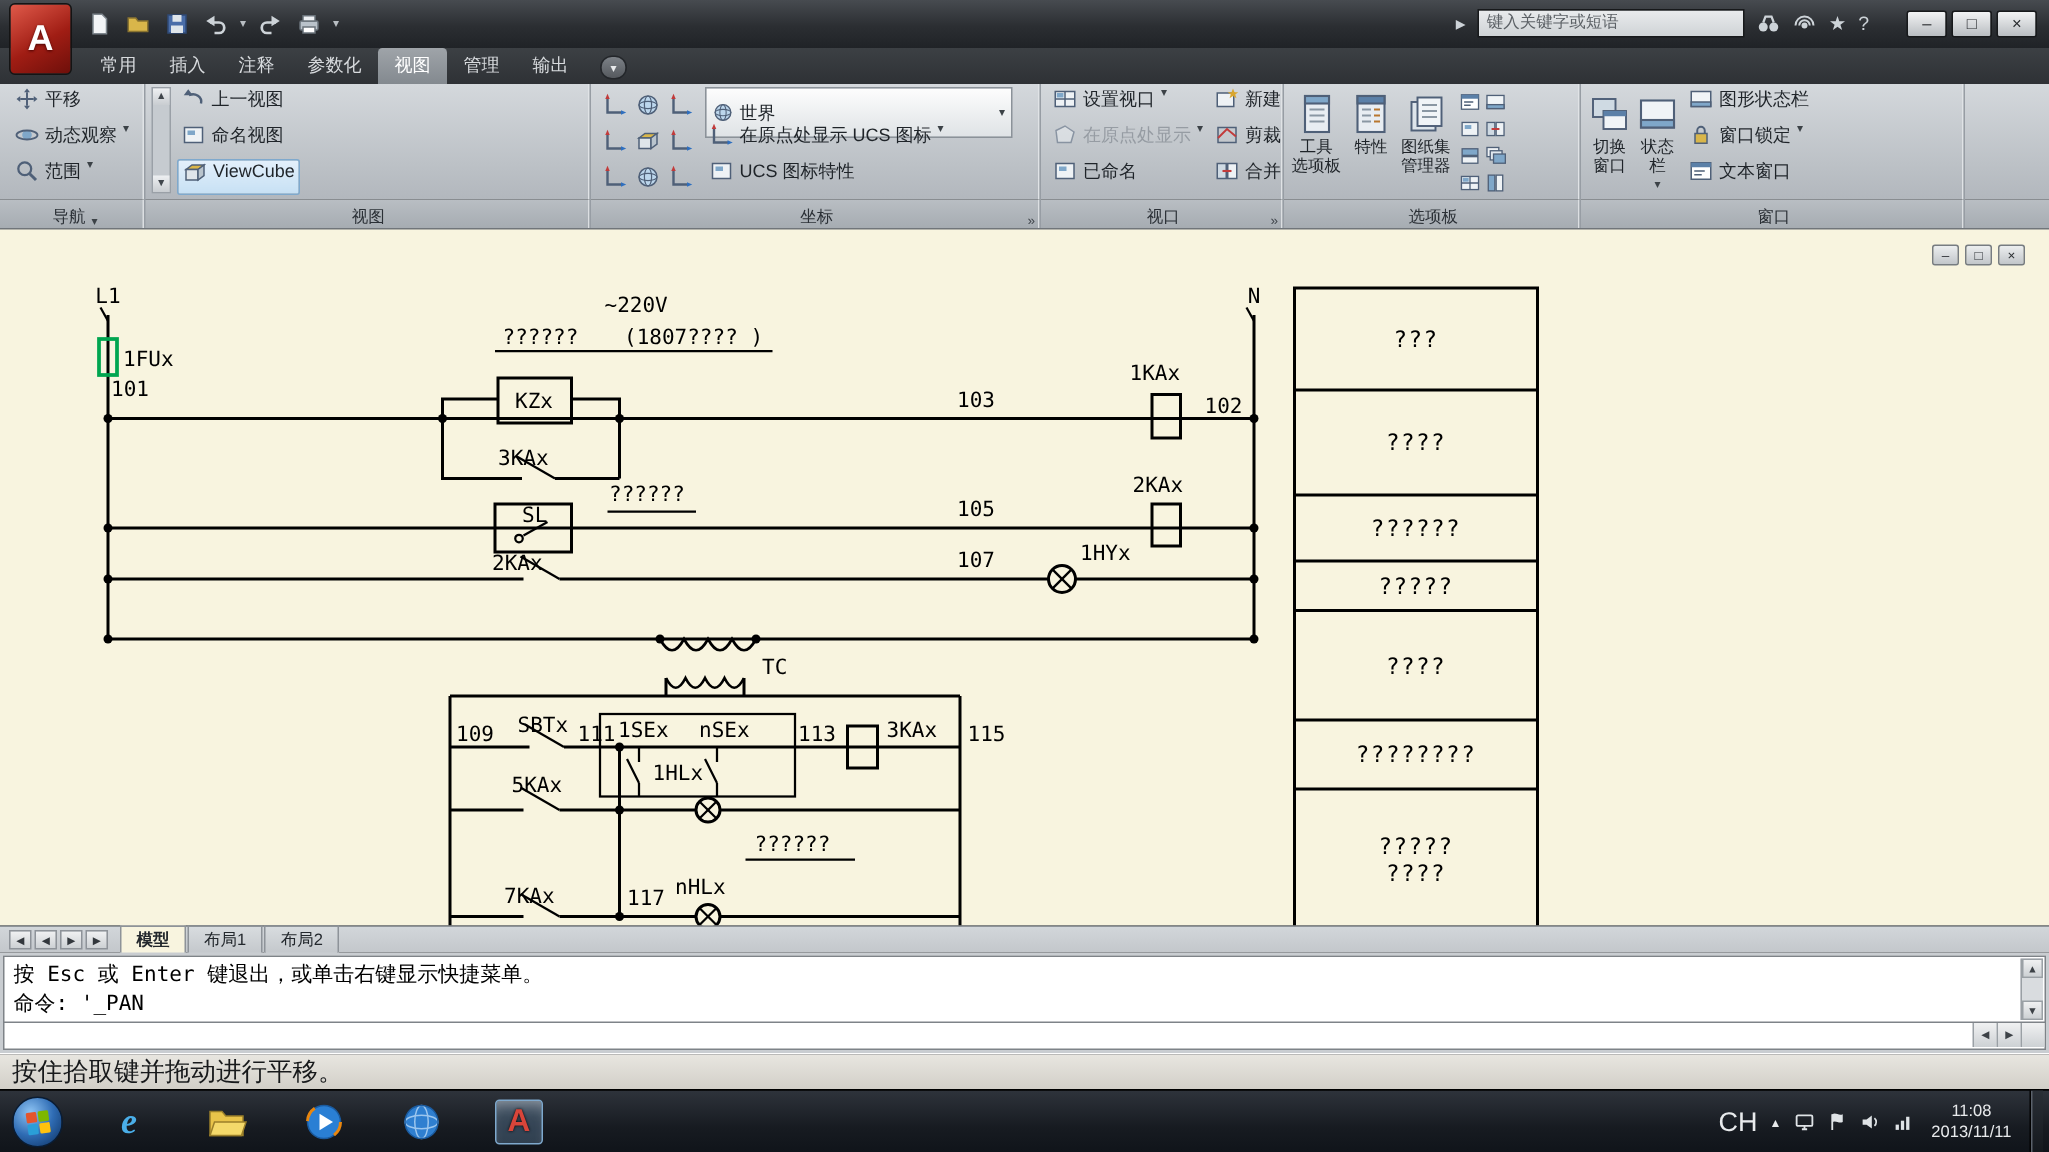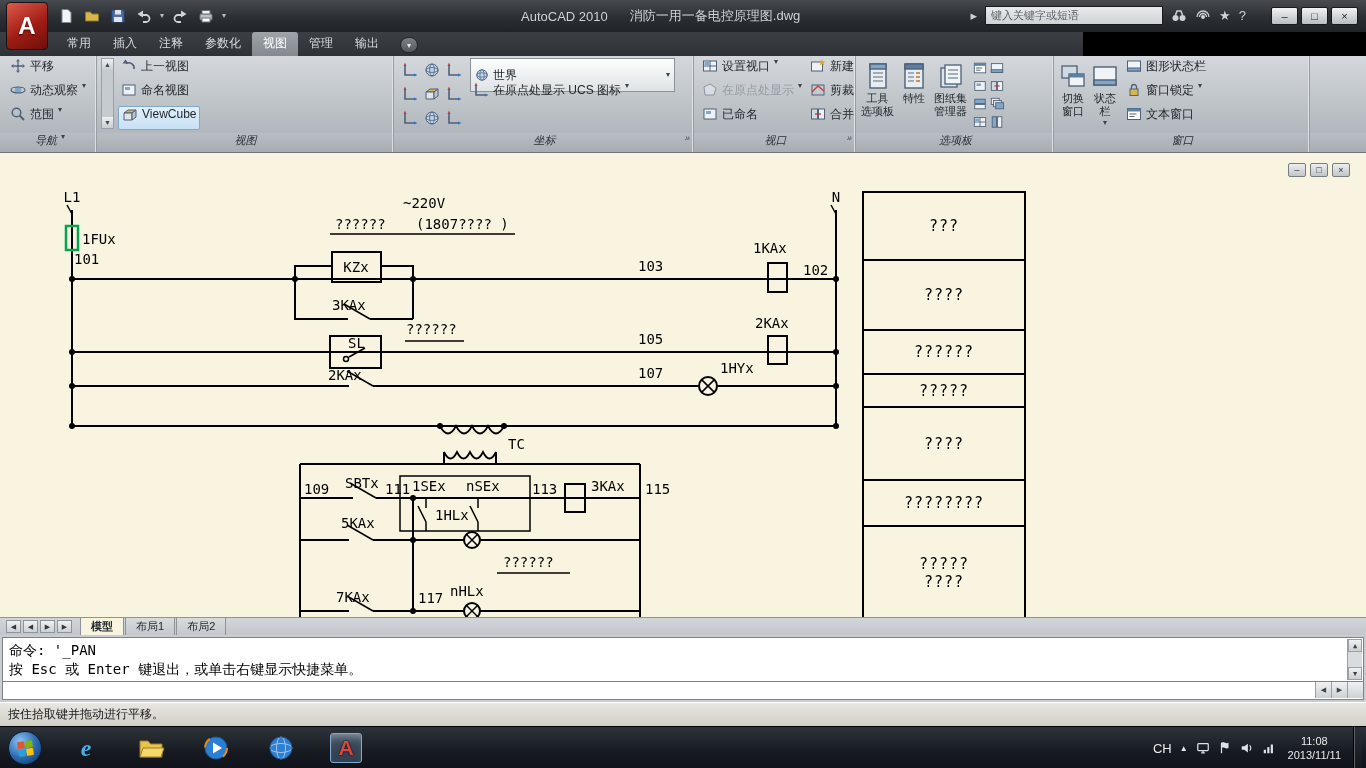--- a/index.html
+++ b/index.html
@@ -24,21 +24,21 @@
   #infocenter { position:absolute; right:120px; top:6px; display:flex; gap:8px; align-items:center; }
   #searchbox { width:178px; height:19px; background:linear-gradient(#e9ebed,#cfd3d6);
     border:1px solid #17191b; color:#5c6166; font-size:11px; line-height:17px; padding:0 5px; }
   .tb-ico { color:#cdd3d8; font-size:13px; }
   #winbtns { position:absolute; right:8px; top:7px; display:flex; gap:3px; }
   .wbtn { width:27px; height:18px; border:1px solid #17191b; border-radius:2px;
     background:linear-gradient(#f2f3f4,#b9bdc1); color:#26292c; font-size:11px;
     display:flex; align-items:center; justify-content:center; }
 
   
-  #tabrow { position:absolute; left:0; top:32px; width:1083px; height:24px;
+  #tabrow { position:absolute; left:0; top:32px; width:1366px; height:24px;
     background:linear-gradient(#3c4044,#2e3135); display:flex; align-items:flex-end; padding-left:56px; }
   .rtab { padding:3px 11px 4px; color:#d8dbde; font-size:12px; }
   .rtab.active { background:linear-gradient(#9fa4a9,#83898f); color:#fff; border-radius:3px 3px 0 0; }
   #ribstate { width:18px; height:16px; margin:0 0 3px 10px; border-radius:8px;
     background:linear-gradient(#7c8187,#55595e); color:#e8eaec; font-size:8px;
     display:flex; align-items:center; justify-content:center; border:1px solid #23262a; }
 
   
   #ribbon { position:absolute; left:0; top:56px; width:1366px; height:77px;
     background:linear-gradient(#d4d8dc,#bcc1c6 70%,#b2b7bd); }
@@ -57,22 +57,22 @@
   .disabled svg { opacity:.5; }
   .vcube-on { background:linear-gradient(#e3f0fb,#c7e0f4); border:1px solid #7fa9cd; border-radius:2px; }
   .minigrid { display:grid; grid-template-columns:16px 16px; grid-auto-rows:17px; gap:1px; }
   .scrollcol { width:13px; height:71px; display:flex; flex-direction:column; justify-content:space-between;
     background:#c6cbd0; border:1px solid #9aa0a7; }
   .scrollcol div { font-size:7px; text-align:center; color:#40464c; background:linear-gradient(#eef0f2,#c9cdd1); height:11px; line-height:11px; }
 
   
   #plabels { position:absolute; left:0; top:133px; width:1366px; height:19px;
     background:linear-gradient(#b9bec3,#a6acb2); }
-  .plabel { position:absolute; top:0; height:19px; display:flex; align-items:flex-start; justify-content:center;
-    gap:4px; font-size:11px; color:#2b3036; border-right:1px solid #979da4; box-shadow:inset -1px 0 0 #dcdfe2;font-style:italic; }
+  .plabel { position:absolute; top:0; height:19px; display:flex; align-items:flex-end; justify-content:center;
+    gap:4px; font-size:11px; color:#2b3036; border-right:1px solid #979da4; box-shadow:inset -1px 0 0 #dcdfe2; }
   .plabel .pr { position:absolute; right:3px; font-size:9px; color:#40464c; }
 
   
   #drawing { position:absolute; left:0; top:152px; width:1366px; height:465px;
     background:#f8f4df; border-top:1px solid #70757a; overflow:hidden; }
   #circuit { position:absolute; left:8px; top:5px; }
   #docbtns { position:absolute; right:16px; top:10px; display:flex; gap:4px; }
   .dbtn { width:18px; height:14px; background:linear-gradient(#eceeef,#c2c6ca); border:1px solid #777c81;
     font-size:9px; color:#2e3236; display:flex; align-items:center; justify-content:center; border-radius:2px; }
   #legend { position:absolute; left:862px; top:38px; width:164px; height:430px;
@@ -103,38 +103,38 @@
     background:linear-gradient(#f0f1f2,#cdd1d4); border:1px solid #9aa0a5; }
   #cmdinput { position:relative; width:1362px; height:18px; background:#fff; border:1px solid #7e8388;
     border-top:none; }
   #hscroll { position:absolute; right:0; top:0; height:16px; display:flex; }
   #hscroll div { width:16px; height:16px; font-size:7px; display:flex; align-items:center; justify-content:center;
     color:#3d4247; background:linear-gradient(#f0f1f2,#cdd1d4); border-left:1px solid #9aa0a5; }
 
   
   #statusbar { position:absolute; left:0; top:702px; width:1366px; height:24px;
     background:linear-gradient(#e8e6e0,#d2cfc8); border-top:1px solid #fff; color:#17191b;
-    display:flex; align-items:center; padding-left:8px; font-size:12px; }
+    display:flex; align-items:center; padding-left:8px; font-size:17px; }
 
   
   #taskbar { position:absolute; left:0; top:726px; width:1366px; height:42px;
     background:linear-gradient(#2e333b,#171b21 60%,#10141a); border-top:1px solid #000; }
   #orb { position:absolute; left:8px; top:4px; width:34px; height:34px; border-radius:50%;
     background:radial-gradient(circle at 35% 30%, #8ec4f4, #2f6cb4 50%, #123a6e 90%);
     border:1px solid #0a1c33; display:flex; align-items:center; justify-content:center; }
   .flaggrid { display:grid; grid-template-columns:7px 7px; grid-auto-rows:7px; gap:1px; transform:rotate(-8deg); }
   .flaggrid i { border-radius:1px; }
   .tbicons { position:absolute; left:70px; top:6px; display:flex; gap:33px; }
   .tbi { width:32px; height:30px; display:flex; align-items:center; justify-content:center; border-radius:3px; }
   .tbi.active { background:rgba(130,175,220,.28); border:1px solid #7fa9cd; box-shadow:inset 0 8px 10px -6px rgba(255,255,255,.45); }
   .ie-e { font-family:"Liberation Serif","DejaVu Serif",serif; font-style:italic; font-weight:bold;
     font-size:24px; color:#4aaee8; line-height:1; }
   .acad-a { font-weight:bold; font-size:21px; color:#d8453a; text-shadow:0 0 2px #000; }
   #tray { position:absolute; right:4px; top:0; height:42px; display:flex; align-items:center; gap:8px; color:#e8eaec; }
-  #tray .lang { font-size:13px; }
+  #tray .lang { font-size:18px; }
   #tray .tinyup { font-size:8px; }
   #clock { font-size:11px; text-align:center; line-height:1.3; padding:0 4px; }
   #showdesk { width:9px; height:42px; border-left:1px solid #000; box-shadow:inset 1px 0 0 #5a616b;
     background:linear-gradient(#2a2f36,#14181d); }
 </style>
 </head>
 <body>
 
 <svg width="0" height="0" style="position:absolute" aria-hidden="true">
 <defs>
@@ -341,24 +341,20 @@
         <svg class="ic16">
           <use href="#i-redo"></use>
         </svg>
       </div>
     <div class="qbtn">
         <svg class="ic16">
           <use href="#i-plot"></use>
         </svg>
       </div>
     <span class="caret" style="color:#b9bec3">▾</span>
-  </div>
-  <div id="titletext">
-    <span>AutoCAD 2010</span>
-    <span>消防一用一备电控原理图.dwg</span>
   </div>
   <div id="infocenter">
     <span class="tb-ico">▸</span>
     <div id="searchbox">键入关键字或短语</div>
     <svg class="ic16">
         <use href="#i-binoculars"></use>
       </svg>
     <svg class="ic16">
         <use href="#i-satellite"></use>
       </svg>
@@ -487,20 +483,26 @@
           <span class="sp"></span>
           <span class="caret">▾</span>
         </div>
       </div>
       <div class="prow">
           <svg class="ic16">
             <use href="#i-ucs"></use>
           </svg>
           <span>在原点处显示 UCS 图标</span>
           <span class="caret">▾</span>
+        </div>
+      <div class="prow">
+          <svg class="ic16">
+            <use href="#i-namedview"></use>
+          </svg>
+          <span>UCS 图标特性</span>
         </div>
     </div>
   </div>
 
   <div class="panel" style="left:696px;width:160px;display:flex;gap:2px">
     <div>
       <div class="prow">
           <svg class="ic16">
             <use href="#i-vpgrid"></use>
           </svg>
@@ -824,22 +826,22 @@
   <div class="lnav">
       <span>▶</span>
     </div>
   <div class="ltab active" style="margin-left:6px">模型</div>
   <div class="ltab">布局1</div>
   <div class="ltab">布局2</div>
 </div>
 
 <div id="cmdwin">
   <div id="cmdhist">
+    <div>按 Esc 或 Enter 键退出，或单击右键显示快捷菜单。</div>
     <div>命令: '_PAN</div>
-    <div>按 Esc 或 Enter 键退出，或单击右键显示快捷菜单。</div>
     <div id="vscroll">
       <div>▲</div>
       <div>▼</div>
     </div>
   </div>
   <div id="cmdinput">
     <div id="hscroll">
       <div>◀</div>
       <div>▶</div>
       <div></div>

